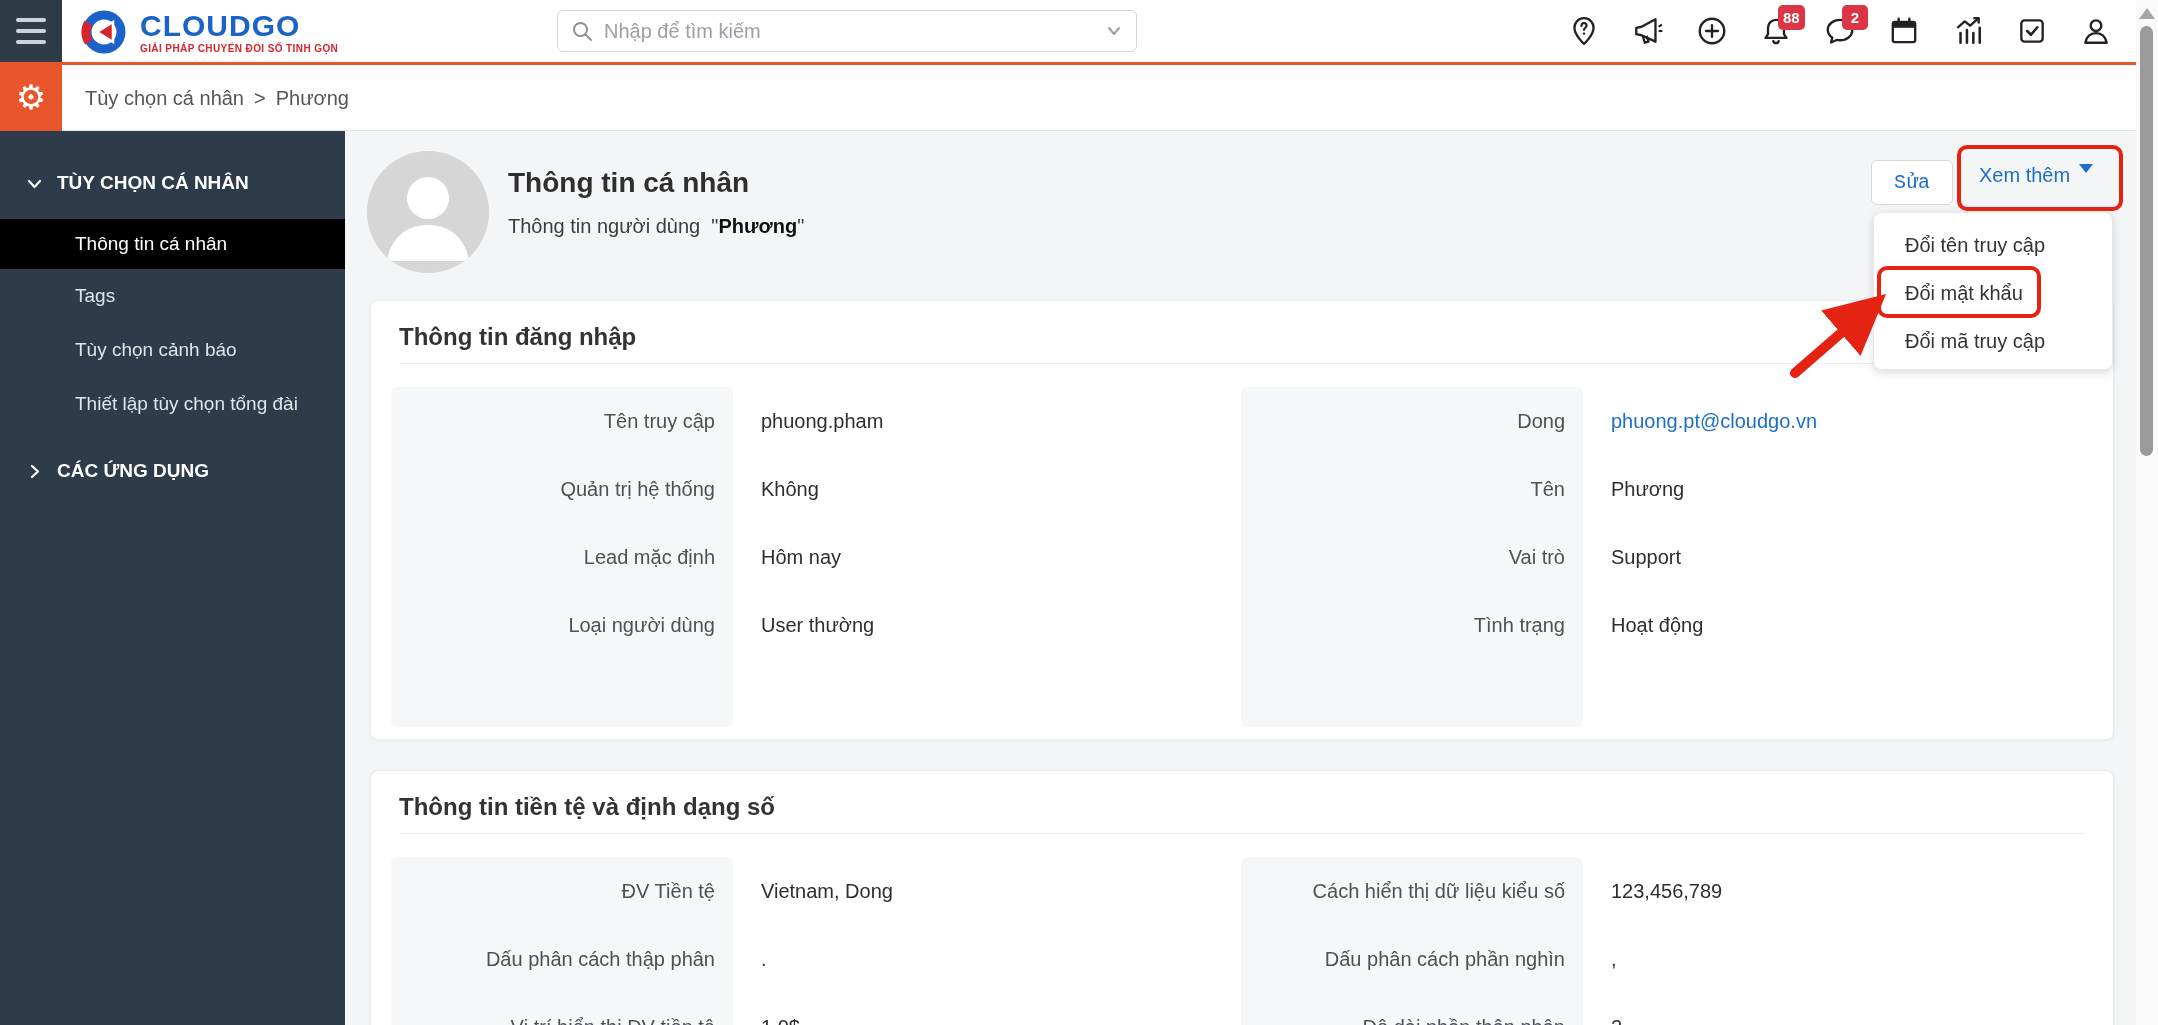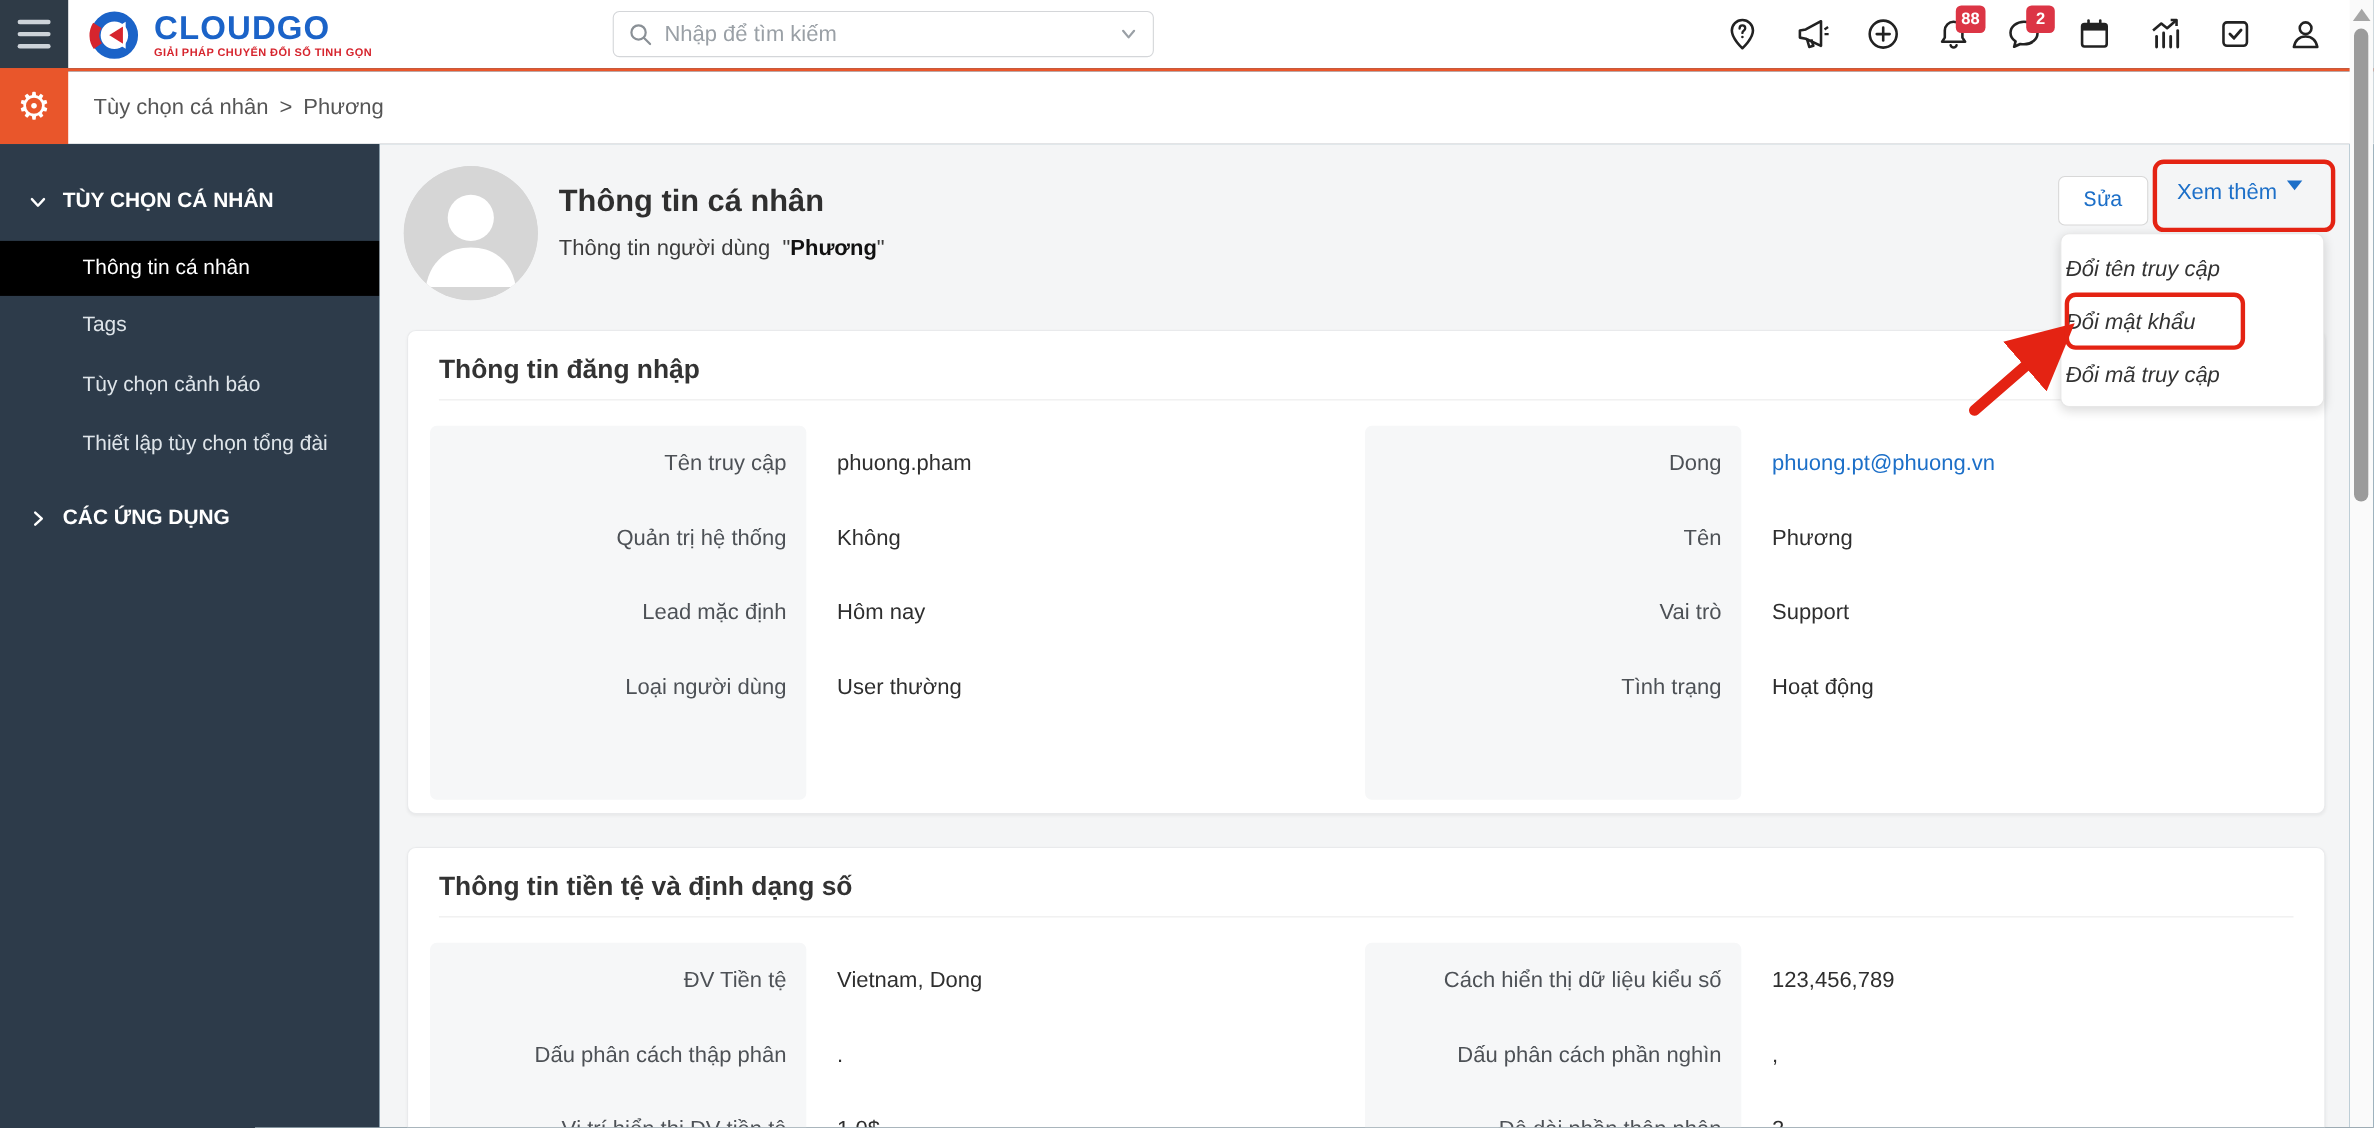--- a/index.html
+++ b/index.html
@@ -10,21 +10,21 @@
   }
   
   .topbar { position:absolute; left:0; top:0; width:2158px; height:62px; background:#fff; }
   .hamburger { position:absolute; left:0; top:0; width:62px; height:62px; background:#2f3b47; cursor:pointer;
     display:flex; flex-direction:column; justify-content:center; align-items:center; gap:7px; }
   .hamburger span { display:block; width:30px; height:4px; border-radius:2px; background:#cdd3d9; }
   .logo { position:absolute; left:78px; top:6px; display:flex; align-items:center; gap:10px; }
   .logo-text-wrap { display:flex; flex-direction:column; }
   .logo-title { font-size:30px; font-weight:bold; color:#1b63c8; letter-spacing:1px; line-height:30px; }
   .logo-tagline { font-size:10px; font-weight:bold; color:#d6252e; letter-spacing:.4px; margin-top:2px;text-align:right; }
-  .search { position:absolute; left:557px; top:10px; width:492px; height:42px; border:1px solid #d4d6d9;
+  .search { position:absolute; left:557px; top:10px; width:580px; height:42px; border:1px solid #d4d6d9;
     border-radius:6px; display:flex; align-items:center; padding:0 12px; background:#fff; }
   .search input { flex:1; border:none; outline:none; font-size:20px; color:#333; margin-left:10px;
     font-family:"Liberation Sans", sans-serif; background:transparent; }
   .search input::placeholder { color:#9aa0a6; }
   .topbar-icons { position:absolute; right:40px; top:9px; display:flex; gap:20px; }
   .tbicon { position:relative; width:44px; height:44px; display:flex; align-items:center; justify-content:center; cursor:pointer; }
   .badge { position:absolute; top:-4px; left:24px; min-width:26px; height:25px; padding:0 5px; background:#dc3545;
     border-radius:5px; color:#fff; font-size:15px; font-weight:bold; display:flex; align-items:center; justify-content:center; z-index:3;text-align:right; }
   
   .orange-line { position:absolute; left:0; top:62px; width:2158px; height:3px; background:#e9562b; }
@@ -47,21 +47,21 @@
   .page-subtitle b { color:#111; }
   .btn-edit { position:absolute; left:1526px; top:29px; width:82px; height:45px; background:#fff; border:1px solid #d8d8d8;
     border-radius:6px; color:#1c6fc8; font-size:20px; font-family:Liberation Mono, monospace; cursor:pointer; }
   .btn-more { position:absolute; left:1634px; top:33px; height:38px; border:none; background:transparent; color:#1c6fc8;
     font-size:20px; font-family:"Liberation Sans",sans-serif; cursor:pointer; display:flex; gap:9px; }
   .caret-down { width:0; height:0; border-left:7px solid transparent; border-right:7px solid transparent; border-top:9px solid #1c6fc8; }
   .annot-box { position:absolute; border:4px solid #e42313; border-radius:10px; pointer-events:none; z-index:30; }
   .annot-more { left:1612px; top:14px; width:166px; height:66px; }
   .dropdown { position:absolute; left:1528px; top:81px; width:240px; height:158px; background:#fff; border:1px solid #e7e7e7;
     border-radius:8px; box-shadow:0 3px 10px rgba(0,0,0,.14); z-index:20; padding-top:8px; }
-  .dd-item { height:48px; display:flex; align-items:center; padding-left:4px; font-size:20px; color:#333; cursor:pointer;font-style:italic; }
+  .dd-item { height:48px; display:flex; align-items:center; padding-left:31px; font-size:20px; color:#333; cursor:pointer; }
   .annot-pass { left:1532px; top:135px; width:164px; height:52px; }
   .annot-arrow { position:absolute; left:1438px; top:158px; z-index:25; pointer-events:none; }
   
   .card { position:absolute; left:25px; width:1744px; background:#fff; border:1px solid #e9eaec; border-radius:8px;
     box-shadow:0 1px 3px rgba(0,0,0,.05); }
   .card-login { top:169px; height:440px; }
   .card-currency { top:639px; height:420px; }
   .card h2 { position:absolute; left:28px; top:22px; font-size:24px; font-weight:bold; color:#333; }
   .card .divider { position:absolute; left:28px; right:28px; top:62px; height:1px; background:#ececec; }
   .fieldgroup { position:absolute; top:86px; width:845px; }
@@ -281,21 +281,21 @@
         <div class="frow">
           <div class="flabel">Loại người dùng</div>
           <div class="fvalue">User thường</div>
         </div>
       </div>
 
       <div class="fieldgroup right">
         <div class="label-bg" style="height:340px;"></div>
         <div class="frow">
           <div class="flabel">Dong</div>
-          <div class="fvalue link">phuong.pt@phuong.vn</div>
+          <div class="fvalue link">phuong.pt@cloudgo.vn</div>
         </div>
         <div class="frow">
           <div class="flabel">Tên</div>
           <div class="fvalue">Phương</div>
         </div>
         <div class="frow">
           <div class="flabel">Vai trò</div>
           <div class="fvalue">Support</div>
         </div>
         <div class="frow">

